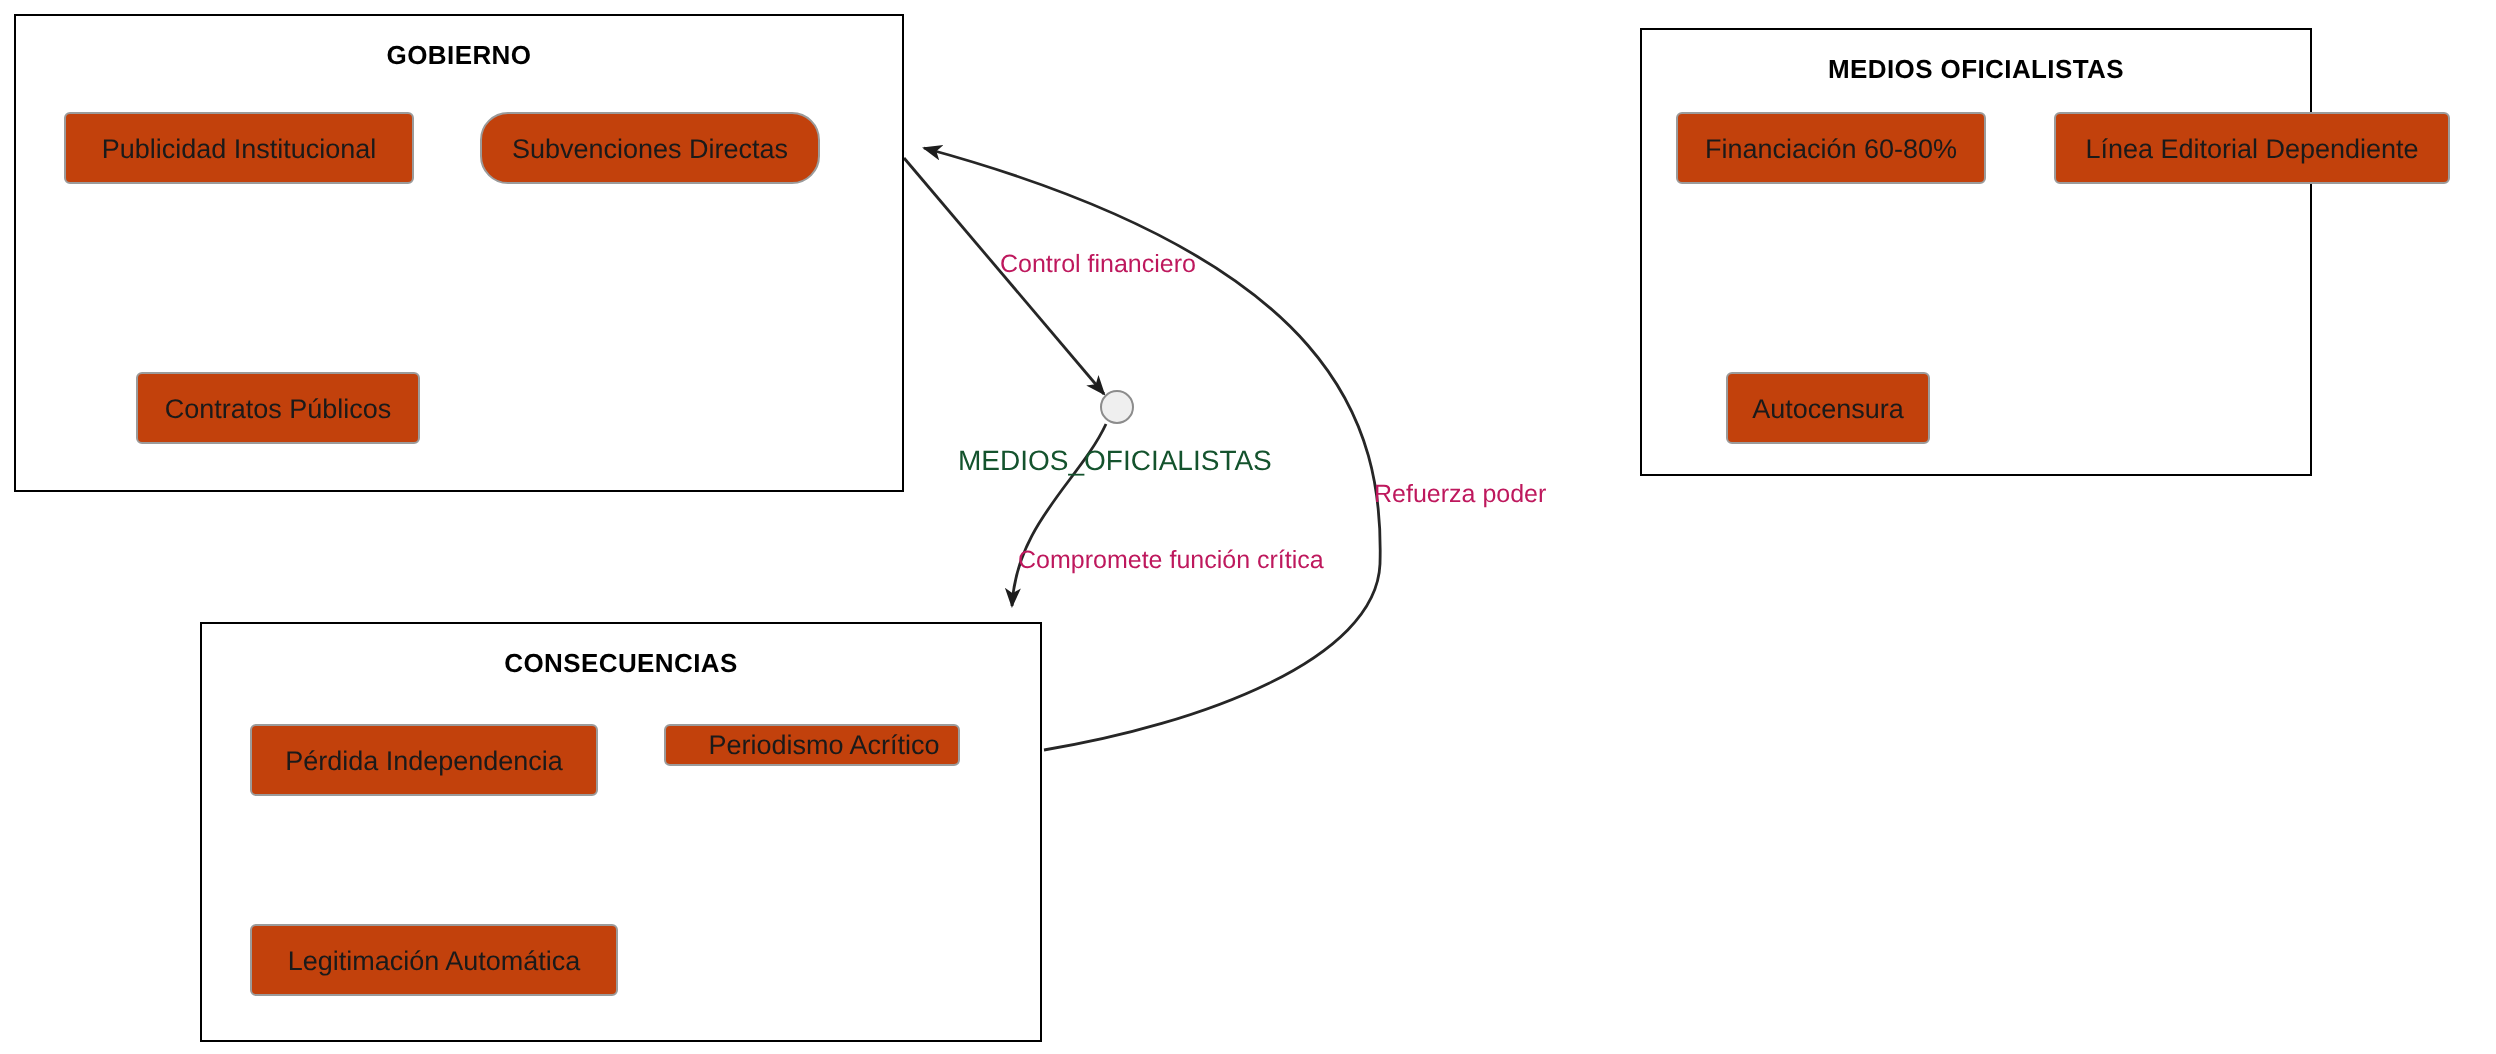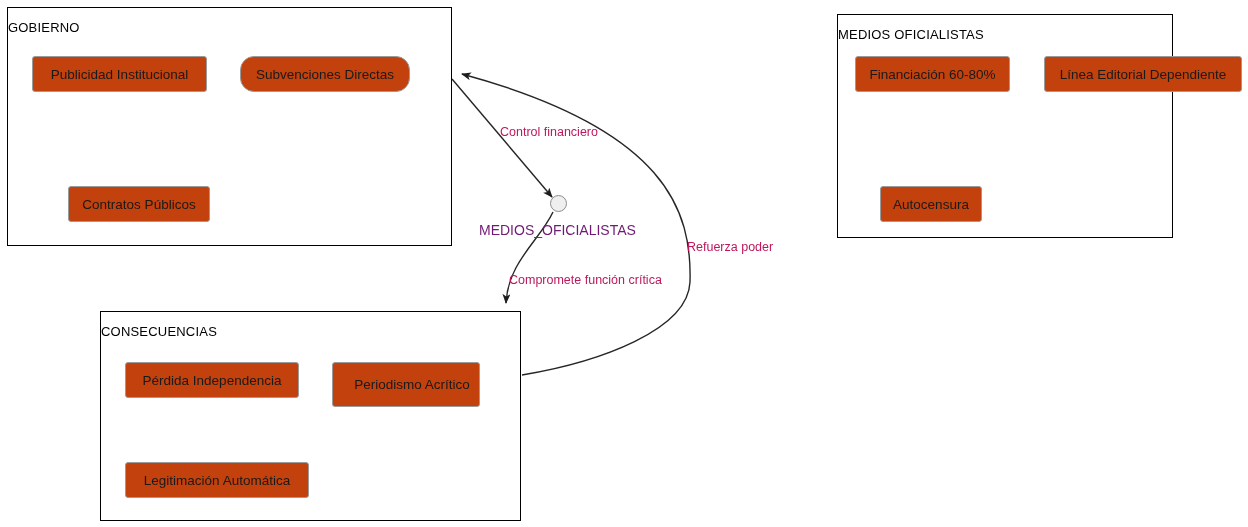--- a/index.html
+++ b/index.html
@@ -24,22 +24,22 @@
   .group-box {
     position: absolute;
     border: 1.5px solid #000000;
     background: #ffffff;
     box-sizing: border-box;
   }
   .group-title {
     position: absolute;
     left: 0;
     right: 0;
-    text-align: left;
-    font-weight: normal;
+    text-align: center;
+    font-weight: bold;
     font-size: 13px;
     letter-spacing: 0.2px;
     color: #000000;
   }
   .node-box {
     position: absolute;
     box-sizing: border-box;
     border: 1px solid #9b9b9b;
     border-radius: 3px;
     background: #c2410c;
@@ -62,21 +62,21 @@
     width: 17px;
     height: 17px;
     border-radius: 50%;
     background: #efefef;
     border: 1px solid #8c8c8c;
     box-sizing: border-box;
   }
   .circle-label {
     position: absolute;
     font-size: 14px;
-    color: #701a75;
+    color: #14532d;
     white-space: nowrap;
   }
   svg { overflow: visible; }
 </style>
 </head>
 <body>
 
 <svg id="canvas" viewBox="0 0 1248 527" width="1248" height="527" xmlns="http://www.w3.org/2000/svg">
   <defs>
     <marker id="arrowEnd" markerWidth="11" markerHeight="11" refX="9" refY="4" orient="auto" markerUnits="userSpaceOnUse">
@@ -94,36 +94,36 @@
 <div class="group-box" style="left:7px; top:7px; width:445px; height:239px;">
   <div class="group-title" style="top:12px;">GOBIERNO</div>
 
   <div class="node-box" style="left:24px; top:48px; width:175px; height:36px;">Publicidad Institucional</div>
 
   <div class="node-box" style="left:232px; top:48px; width:170px; height:36px;border-radius:14px;">Subvenciones Directas</div>
 
   <div class="node-box" style="left:60px; top:178px; width:142px; height:36px;">Contratos Públicos</div>
 </div>
 
-<div class="group-box" style="left:837px; top:14px; width:336px; height:224px;padding-left:26px;">
+<div class="group-box" style="left:820px; top:14px; width:336px; height:224px;padding-left:26px;">
   <div class="group-title" style="top:12px;">MEDIOS OFICIALISTAS</div>
 
   <div class="node-box" style="left:17px; top:41px; width:155px; height:36px;">Financiación 60-80%</div>
 
   <div class="node-box" style="left:42px; top:171px; width:102px; height:36px;">Autocensura</div>
 
   <div class="node-box" style="left:206px; top:41px; width:198px; height:36px;">Línea Editorial Dependiente</div>
 </div>
 
 <div class="group-box" style="left:100px; top:311px; width:421px; height:210px;">
   <div class="group-title" style="top:12px;">CONSECUENCIAS</div>
 
   <div class="node-box" style="left:24px; top:50px; width:174px; height:36px;">Pérdida Independencia</div>
 
-  <div class="node-box" style="left:231px; top:50px; width:148px; height:45px;padding-left:12px;">Periodismo Acrítico</div>
+  <div class="node-box" style="left:231px; top:50px; width:148px; height:21px;padding-left:12px;">Periodismo Acrítico</div>
 
   <div class="node-box" style="left:24px; top:150px; width:184px; height:36px;">Legitimación Automática</div>
 </div>
 
 <div class="circle-node" style="left:550px; top:195px;"></div>
 <div class="circle-label" style="left:479px; top:222px;">MEDIOS_OFICIALISTAS</div>
 
 <div class="edge-label" style="left:500px; top:125px;">Control financiero</div>
 
 <div class="edge-label" style="left:509px; top:273px;">Compromete función crítica</div>

